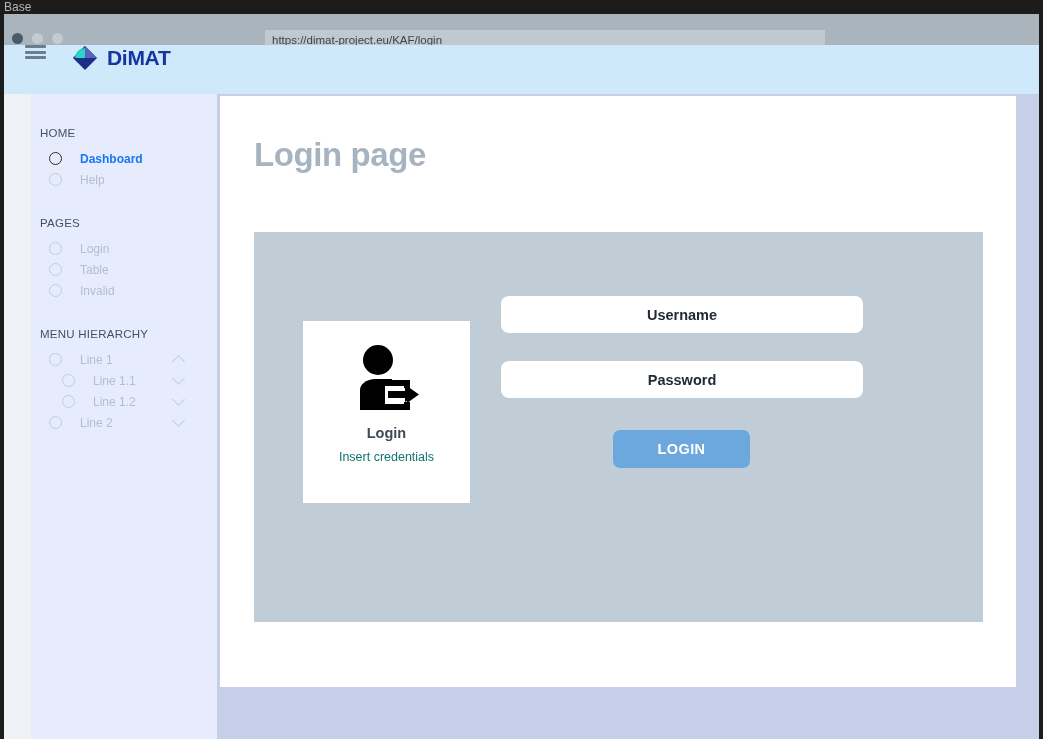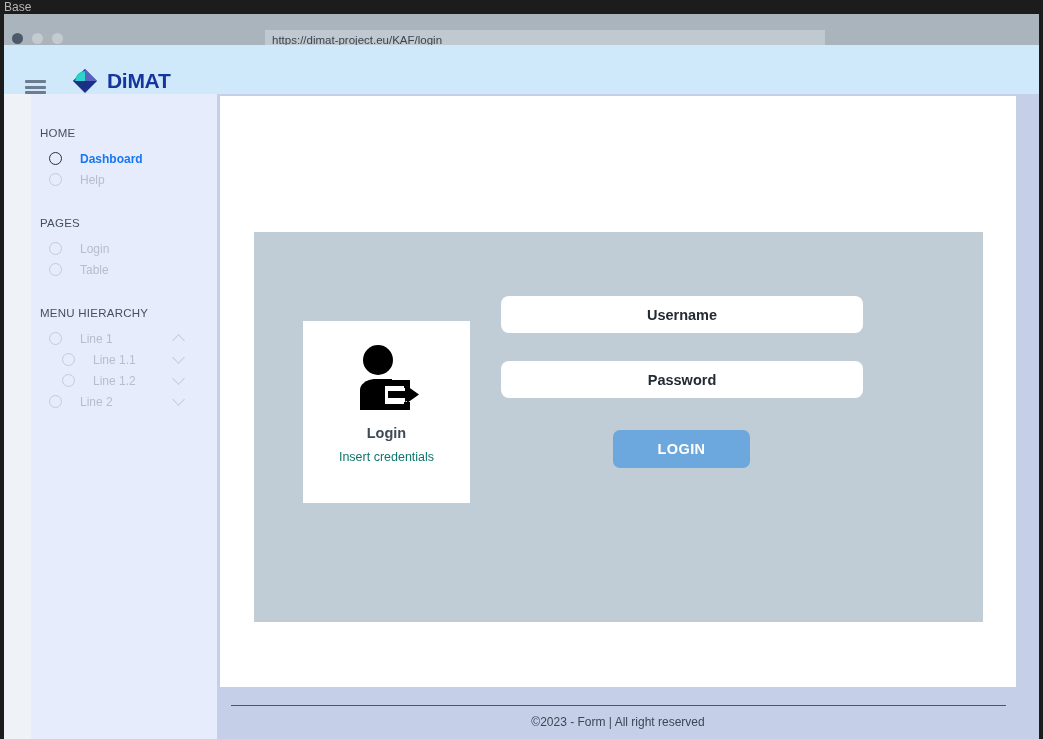--- a/index.html
+++ b/index.html
@@ -65,21 +65,21 @@
     overflow: hidden;
   }
 
   
   #app-header {
     position: absolute;
     left: 0; top: 0;
     width: 1035px; height: 49px;
     background: #cfe9fb;
     display: flex;
-    align-items: flex-end;
+    align-items: flex-start;
   }
   #hamburger {
     margin-left: 21px;
     width: 21px; height: 14px;
     display: flex;
     flex-direction: column;
     justify-content: space-between;
     cursor: pointer;
   }
   #hamburger span {
@@ -320,20 +320,24 @@
       <div class="nav-group">
         <div class="nav-section-title">PAGES</div>
         <div class="nav-item">
           <span class="radio"></span>
           <span class="label">Login</span>
         </div>
         <div class="nav-item">
           <span class="radio"></span>
           <span class="label">Table</span>
         </div>
+        <div class="nav-item">
+          <span class="radio"></span>
+          <span class="label">Invalid</span>
+        </div>
       </div>
       <div class="nav-group">
         <div class="nav-section-title">MENU HIERARCHY</div>
         <div class="nav-item">
           <span class="radio"></span>
           <span class="label">Line 1</span>
           <span class="chev up"></span>
         </div>
         <div class="nav-item indent">
           <span class="radio"></span>
@@ -350,20 +354,21 @@
           <span class="label">Line 2</span>
           <span class="chev down"></span>
         </div>
       </div>
     </div>
 
   <div id="content-wrap">
 
     <div id="content-card">
 
+      <div id="page-title">Login page</div>
 
       <div id="form-panel">
 
         <div id="login-card">
           <svg id="login-icon" viewBox="0 0 70 74">
             <circle cx="26" cy="18" r="15" fill="#000000"></circle>
             <path d="M8 68 L8 48 C8 42 14 38 22 37 L40 37 L40 68 Z" fill="#000000"></path>
             <path d="M40 38 C50 38 58 38 58 38 L58 46 L52 46 L52 44 L40 44 Z" fill="#000000"></path>
             <path d="M40 62 L52 62 L52 60 L58 60 L58 68 C58 68 50 68 40 68 Z" fill="#000000"></path>
             <rect x="36" y="49" width="22" height="7" fill="#000000"></rect>
@@ -377,18 +382,14 @@
         </div>
 
         <input id="field-username" class="field" type="text" value="Username" placeholder="Username" style="">
 
         <input id="field-password" class="field" type="text" value="Password" placeholder="Password" style="">
 
         <button id="login-button">LOGIN</button>
       </div>
     </div>
 
-    <div id="footer">
-      <div id="footer-rule"></div>
-      <div id="footer-text">©2023 - Form  |   All right reserved</div>
-    </div>
   </div>
 </div>
 
 </body></html>

